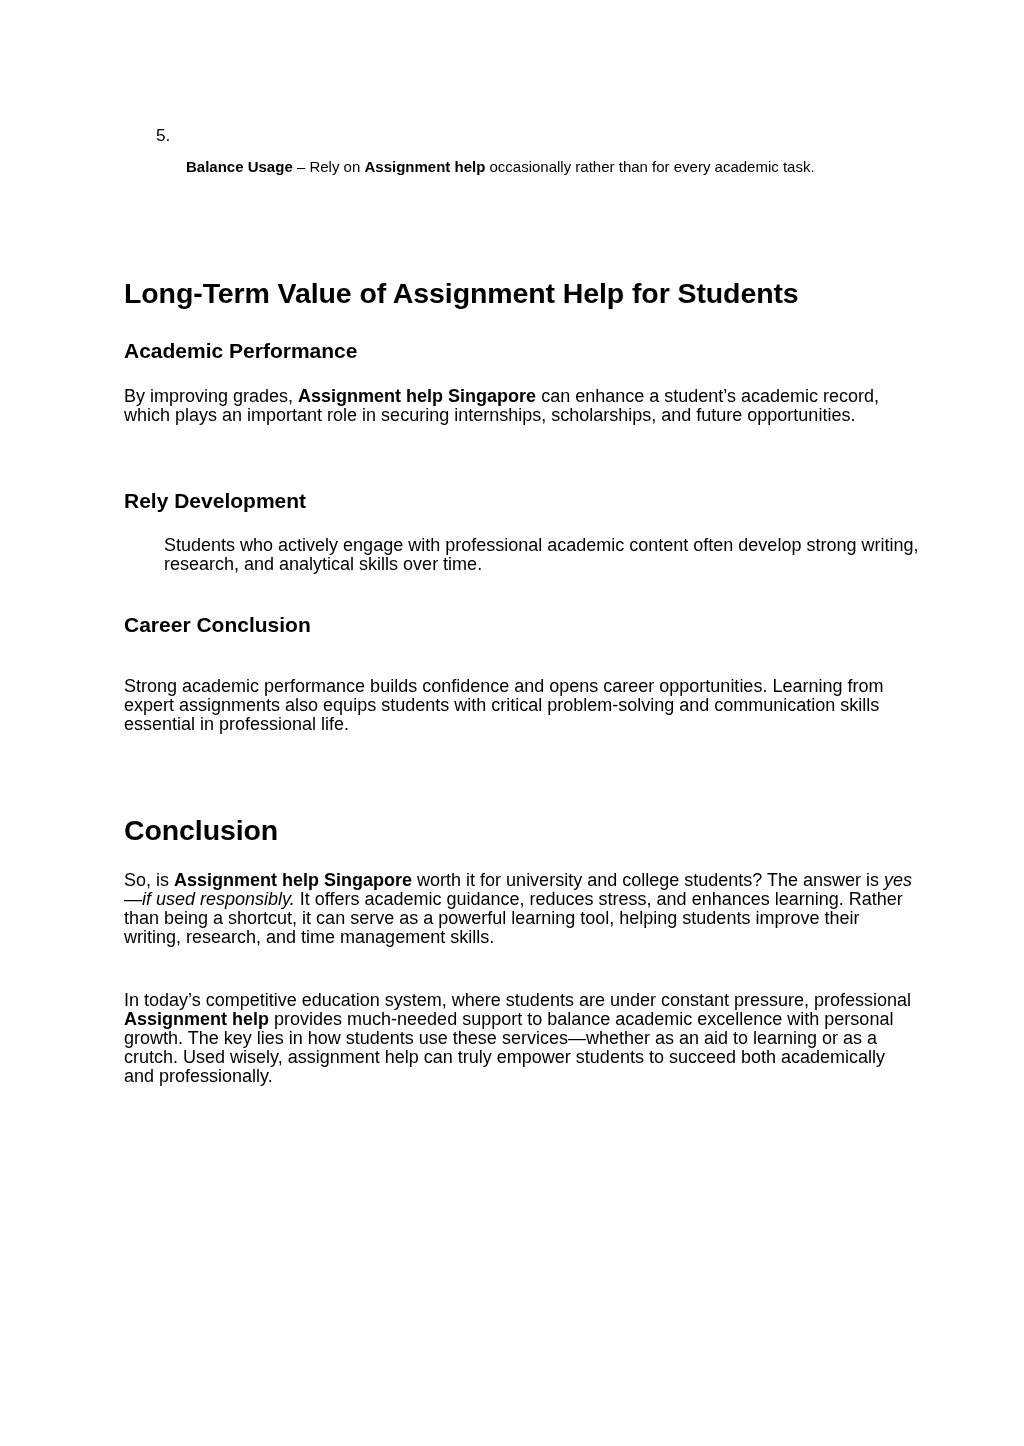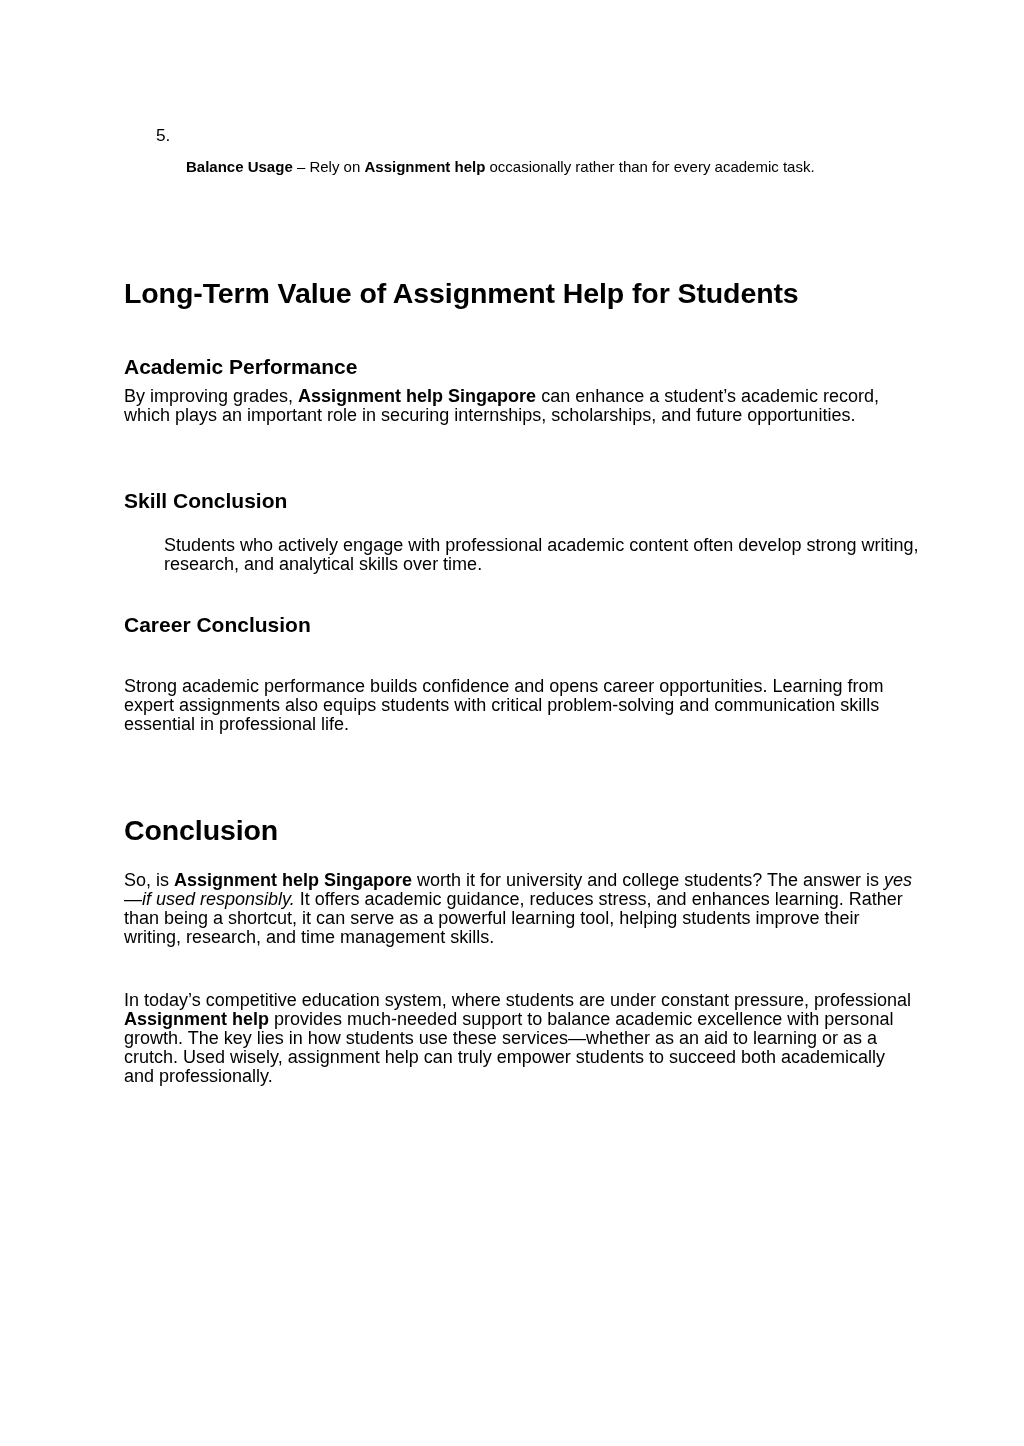--- a/index.html
+++ b/index.html
@@ -70,24 +70,24 @@
 </head>
 <body>
 
 <div class="list-item">
   <span class="list-num">5.</span>
   <p class="list-text"><b>Balance Usage</b><span> – Rely on </span><b>Assignment help</b><span> occasionally rather than for every academic task.</span></p>
 </div>
 
 <h1 class="h1" style="top:276px;text-align:center;">Long-Term Value of Assignment Help for Students</h1>
 
-<h3 class="h3" style="top:354px;">Academic Performance</h3>
+<h3 class="h3" style="top:338px;">Academic Performance</h3>
 <p class="p block" style="top:387px;"><span>By improving grades, </span><b>Assignment help Singapore</b><span> can enhance a student’s academic record, which plays an important role in securing internships, scholarships, and future opportunities.</span></p>
 
-<h3 class="h3" style="top:488px;">Skill Conclusion</h3>
+<h3 class="h3" style="top:488px;">Rely Development</h3>
 <p class="p block" style="top:536px;margin-left:40px;"><span>Students who actively engage with professional academic content often develop strong writing, research, and analytical skills over time.</span></p>
 
 <h3 class="h3" style="top:612px;">Career Conclusion</h3>
 <p class="p block" style="top:677px;"><span>Strong academic performance builds confidence and opens career opportunities. Learning from expert assignments also equips students with critical problem-solving and communication skills essential in professional life.</span></p>
 
 <h1 class="h1" style="top:813px;">Conclusion</h1>
 <p class="p block" style="top:871px;"><span>So, is </span><b>Assignment help Singapore</b><span> worth it for university and college students? The answer is </span><i>yes—if used responsibly.</i><span> It offers academic guidance, reduces stress, and enhances learning. Rather than being a shortcut, it can serve as a powerful learning tool, helping students improve their writing, research, and time management skills.</span></p>
 <p class="p block" style="top:991px;"><span>In today’s competitive education system, where students are under constant pressure, professional </span><b>Assignment help</b><span> provides much-needed support to balance academic excellence with personal growth. The key lies in how students use these services—whether as an aid to learning or as a crutch. Used wisely, assignment help can truly empower students to succeed both academically and professionally.</span></p>
 
 </body></html>

